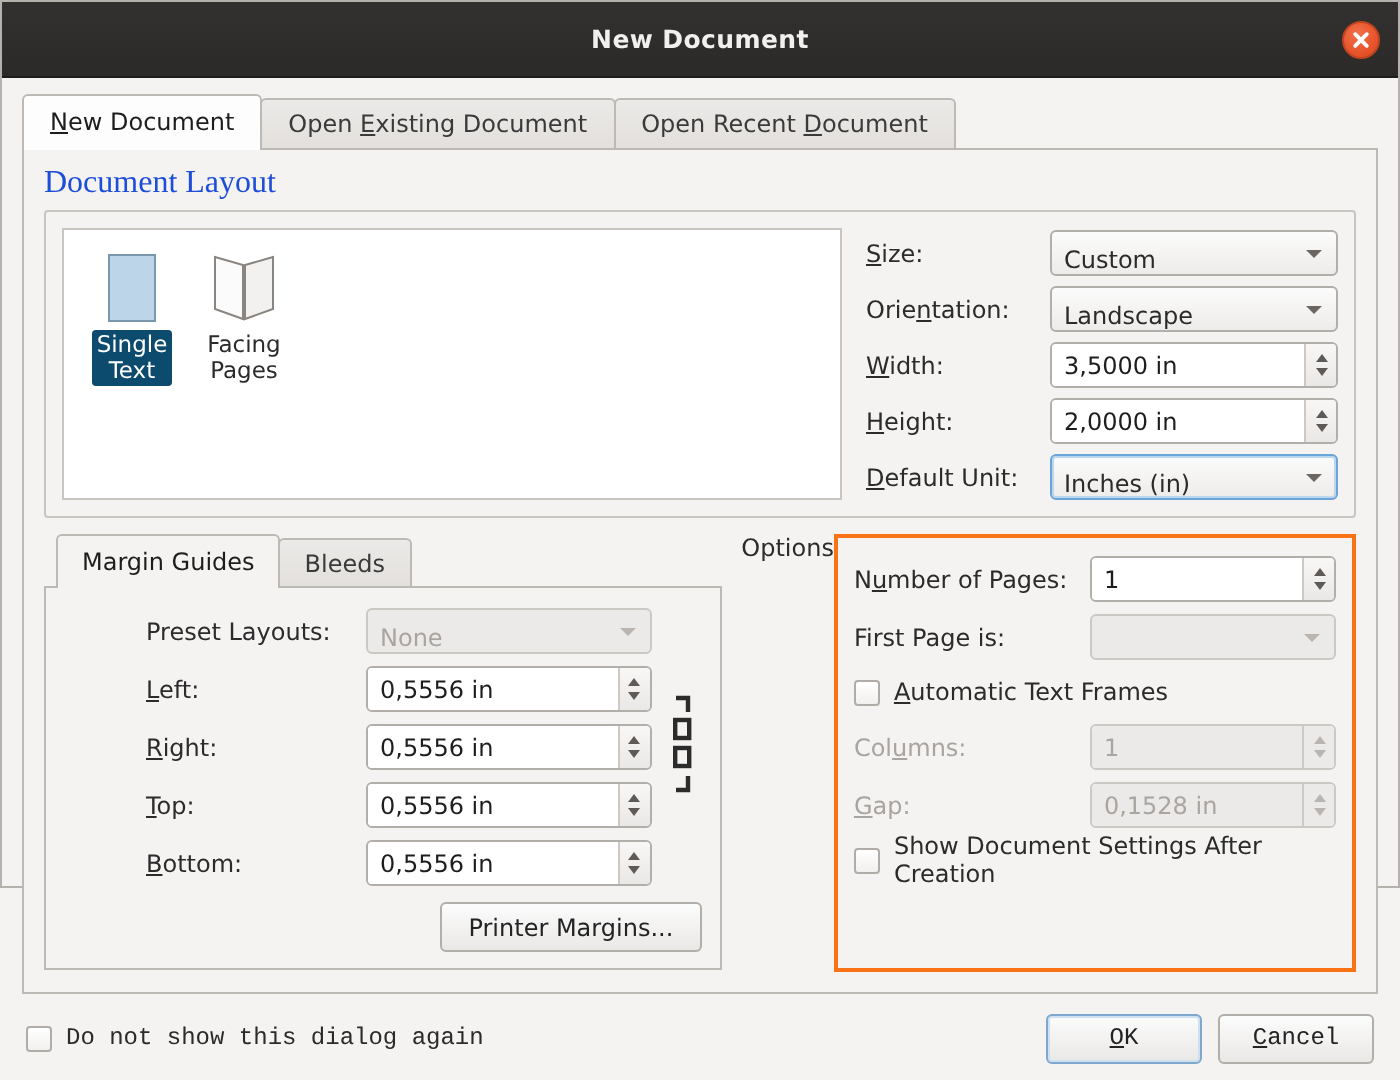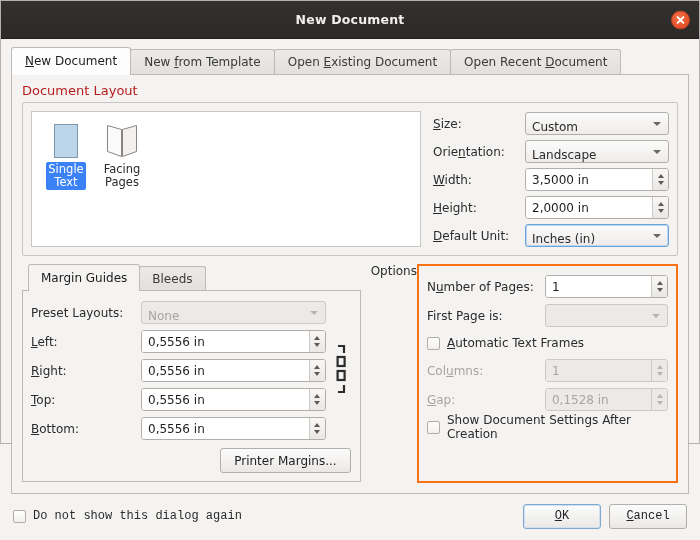--- a/index.html
+++ b/index.html
@@ -92,23 +92,24 @@
     background: #f4f3f2;
     padding: 8px 10px 10px 10px;
     position: relative;
     top: -1px;
     display: flex; flex-direction: column;
   }
 
   
   .group { margin-bottom: 8px; }
   .group-title {
-    font-size: 13px;
-    color: #b91c1c;
+    font-size: 16px;
+    color: #1d4ed8;
     margin-bottom: 4px;
+    font-family: Liberation Serif, serif;
   }
   .group-body {
     border: 1px solid #c9c5c1;
     border-radius: 2px;
     background: #f4f3f2;
     padding: 8px;
   }
 
   
   .doclayout-row { display: flex; gap: 12px; }
@@ -131,21 +132,21 @@
   .ptype-icon { height: 38px; display: flex; align-items: flex-end; justify-content: center; }
   .ptype-label {
     font-size: 11.5px;
     line-height: 13px;
     text-align: center;
     margin-top: 3px;
     padding: 1px 2px;
     color: #2b2b2b;
   }
   .ptype.selected .ptype-label {
-    background: #3b82f6;
+    background: #0c4a6e;
     color: #ffffff;
     border-radius: 2px;
   }
 
   
   .sizeform {
     width: 236px;
     display: flex; flex-direction: column;
     gap: 5px;
     padding-top: 1px;
@@ -258,21 +259,21 @@
     background: #f4f3f2;
     flex: 1 1 auto;
     padding: 10px 8px 8px 8px;
     position: relative;
     top: -1px;
     z-index: 1;
   }
 
   .margin-grid { display: flex; }
   .margin-fields { flex: 1 1 auto; display: flex; flex-direction: column; gap: 6px; }
-  .mrow { display: flex; align-items: center; height: 23px; }
+  .mrow { display: flex; align-items: center; height: 23px; margin-left: 42px; }
   .mrow .lbl { width: 110px; font-size: 12px; }
   .mrow .fld { flex: 1 1 auto; max-width: 185px; }
   .chain-col {
     width: 26px;
     display: flex; align-items: center; justify-content: center;
     padding-left: 4px;
   }
   .btn-row { display: flex; justify-content: flex-end; margin-top: 8px; padding-right: 1px; }
   .button {
     min-width: 90px;
@@ -335,21 +336,20 @@
     <div class="title-text">New Document</div>
     <div class="close-btn">
       <svg width="11" height="11" viewBox="0 0 11 11" aria-hidden="true">
         <path d="M2.6 2.6 L8.4 8.4 M8.4 2.6 L2.6 8.4" stroke="#ffffff" stroke-width="1.9" stroke-linecap="round"></path>
       </svg>
     </div>
   </div>
 
   <div class="tabstrip">
     <div class="tab active"><span class="mn">N</span><span>ew Document</span></div>
-    <div class="tab">New <span class="mn">f</span>rom Template</div>
     <div class="tab">Open <span class="mn">E</span>xisting Document</div>
     <div class="tab">Open Recent <span class="mn">D</span>ocument</div>
   </div>
 
   <div class="content">
 
     <div class="group">
       <div class="group-title">Document Layout</div>
       <div class="group-body">
         <div class="doclayout-row">

